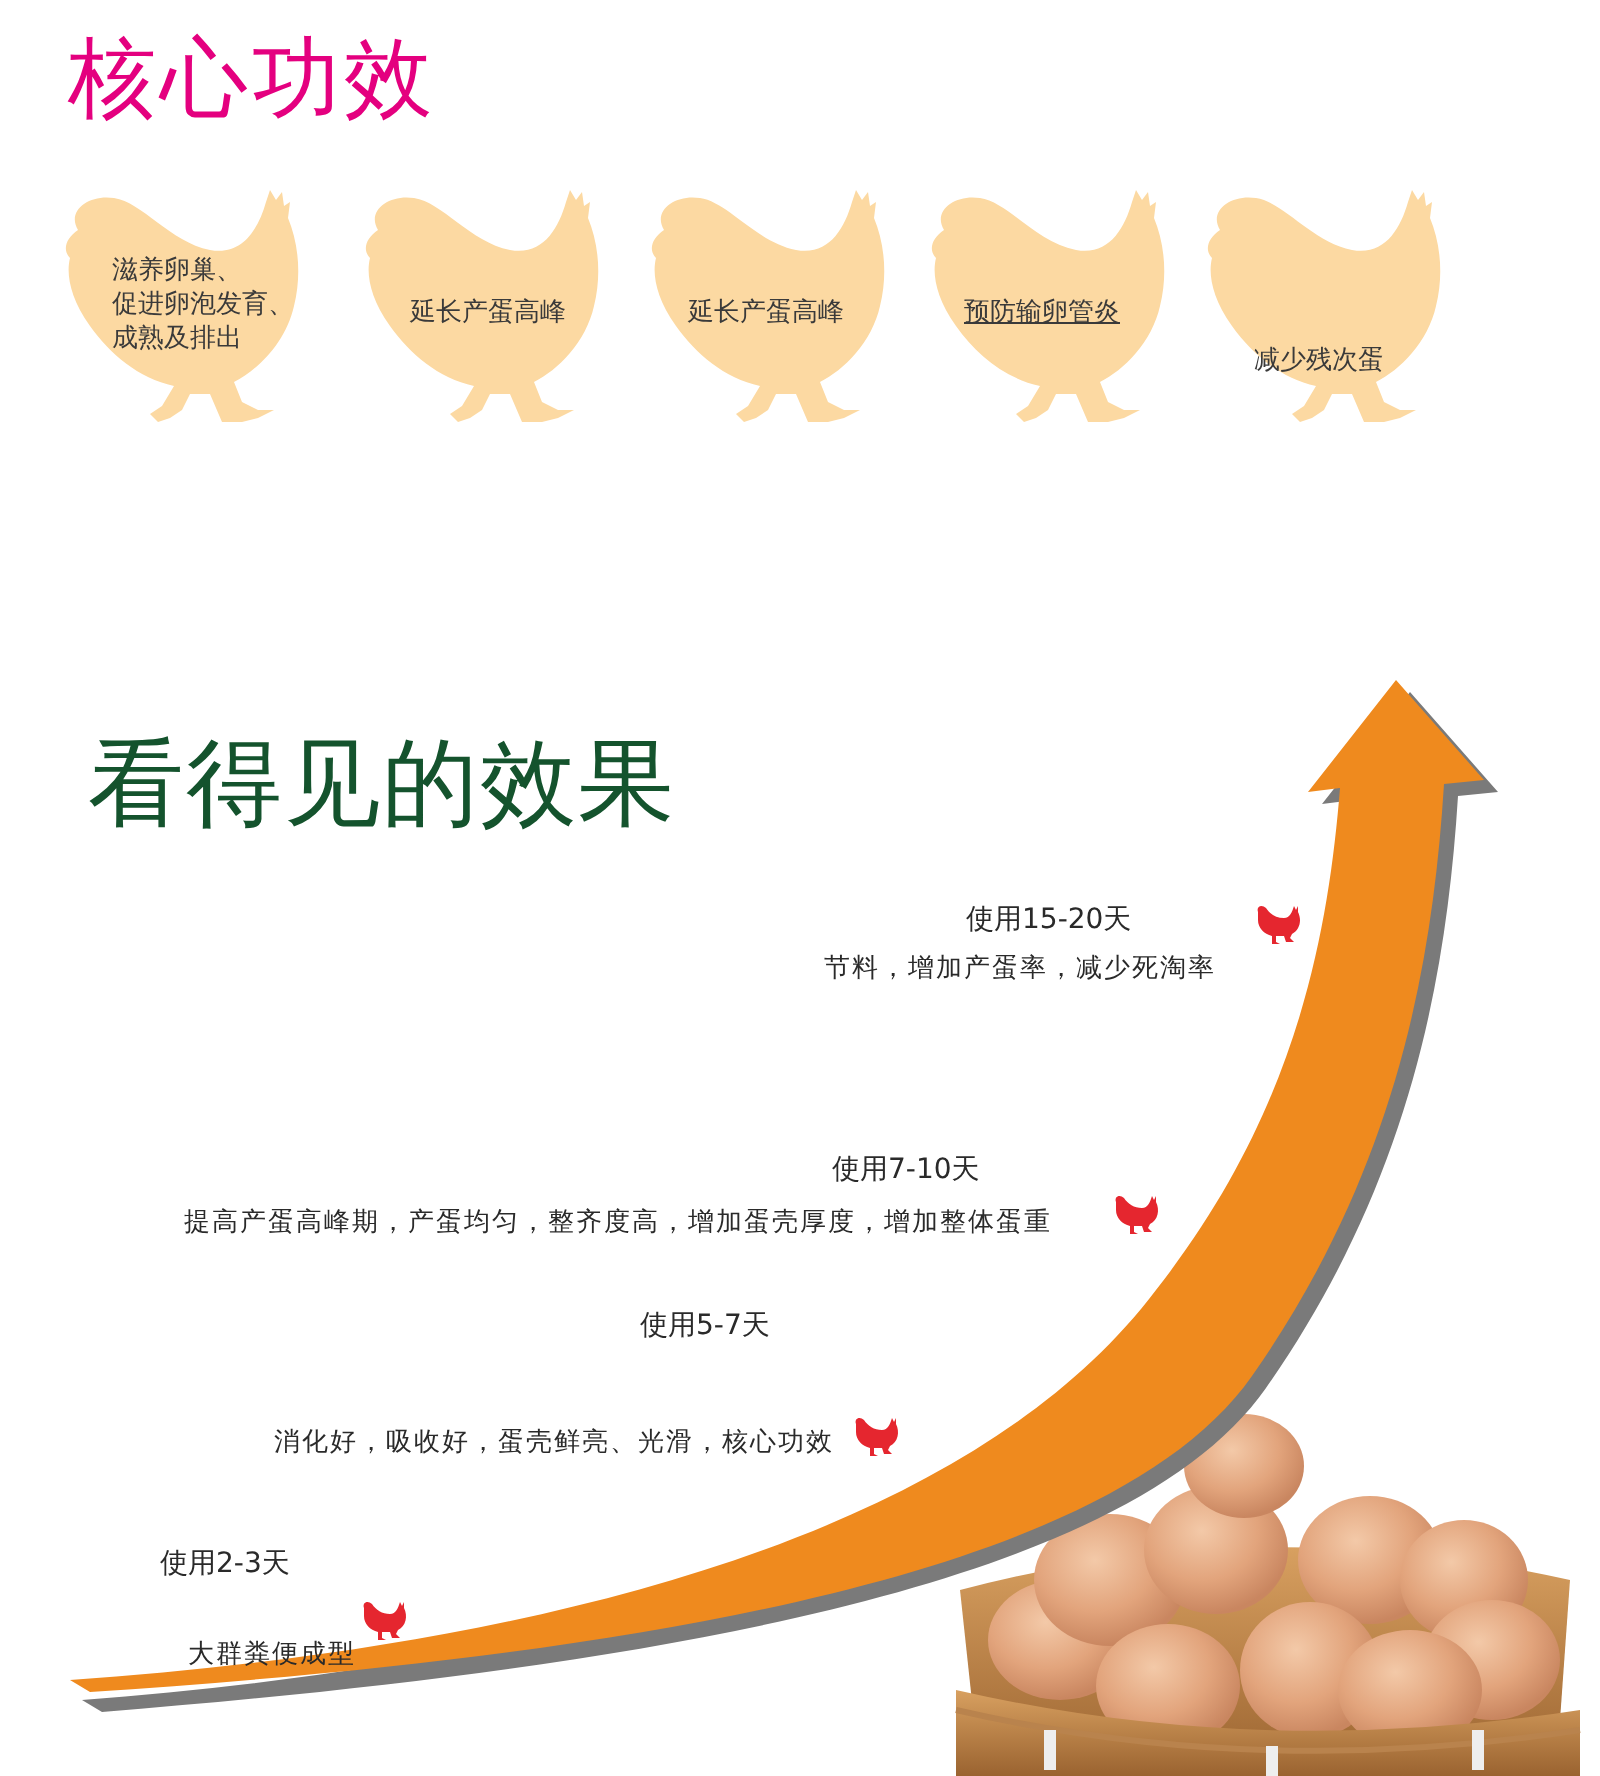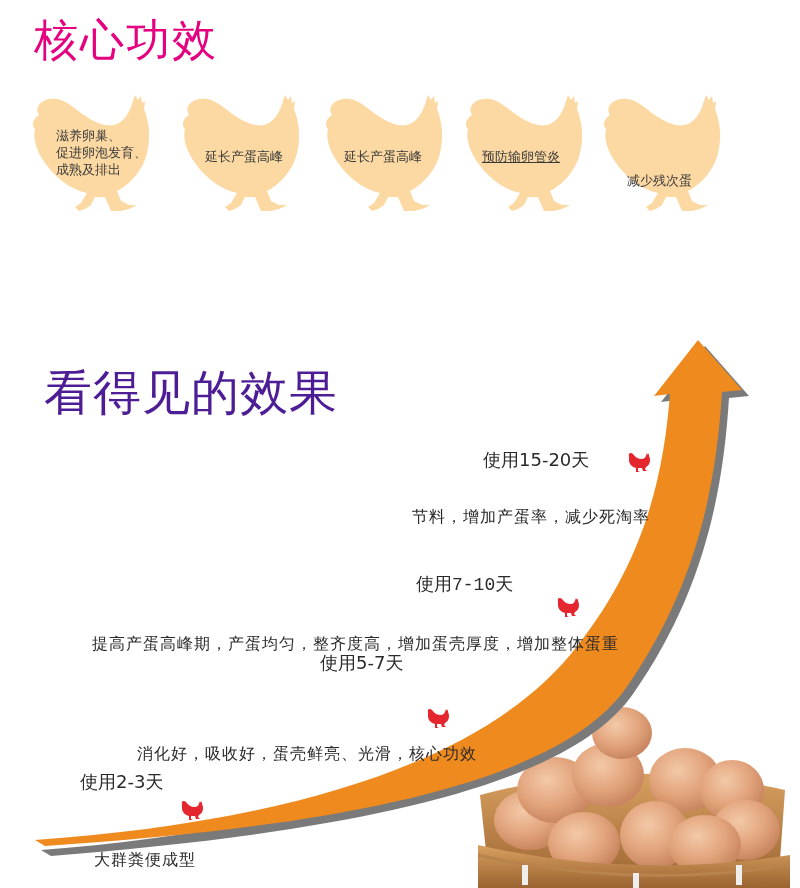--- a/index.html
+++ b/index.html
@@ -8,34 +8,34 @@
       background: #ffffff;
       font-family: "DejaVu Sans", "Liberation Sans", sans-serif;
     }
     .abs { position: absolute; }
     .title-main {
       left: 34px; top: 6px; font-size: 44px; font-weight: normal;
       color: #e4007f; letter-spacing: 2px; line-height: 68px;
     }
     .title-sub {
       left: 44px; top: 360px; font-size: 48px; font-weight: normal;
-      color: #4c1d95; letter-spacing: 1px; line-height: 64px;
+      color: #14532d; letter-spacing: 1px; line-height: 64px;
     }
     .hen-card { width: 130px; height: 125px; }
     .hen-card svg { position: absolute; left: 0; top: 0; }
     .hen-label {
       position: absolute; font-size: 13px; color: #3a3a3a; line-height: 17px;
       white-space: nowrap;
     }
     .curve-svg { left: 0; top: 0; }
     .stage-title {
-      font-size: 18px; color: #2a2a2a; white-space: nowrap; line-height: 22px;
+      font-size: 14px; color: #2a2a2a; white-space: nowrap; line-height: 22px;
     }
     .stage-desc {
-      font-size: 16px; color: #2a2a2a; white-space: nowrap; letter-spacing: 1px; line-height: 14px; margin-top: 32px;
+      font-size: 13px; color: #2a2a2a; white-space: nowrap; letter-spacing: 1px; line-height: 14px;
     }
     .red-hen { width: 24px; height: 22px; }
   </style>
 </head>
 <body>
 
 <svg width="0" height="0" style="position:absolute">
   <defs>
     <symbol id="hen" viewBox="0 0 130 125">
       <path d="M14,22 C8,12 20,4 32,6 C46,8 60,28 80,32 C96,35 104,22 108,8 L110,2 L113,7 L116,3 L117,10 L120,8 L119,16 C124,28 126,44 122,60 C118,78 104,92 92,98 L96,108 L104,112 L112,112 L104,116 L96,118 L86,118 L80,104 L70,104 L66,112 L60,116 L54,118 L50,114 L56,110 L62,100 C44,96 30,84 20,70 C10,56 8,44 10,36 C6,32 8,26 14,22 Z" fill="#fcd9a2"></path>
@@ -131,21 +131,21 @@
 <svg class="abs red-hen" style="left:180px; top:800px;" width="24" height="22">
     <use href="#redhen"></use>
   </svg>
 
 <div class="abs stage-title" style="left:320px; top:652px;">使用5-7天</div>
 <div class="abs stage-desc" style="left:137px; top:715px;">消化好，吸收好，蛋壳鲜亮、光滑，核心功效</div>
 <svg class="abs red-hen" style="left:426px; top:708px;" width="24" height="22">
     <use href="#redhen"></use>
   </svg>
 
-<div class="abs stage-title" style="left:416px; top:574px;font-family:Liberation Mono, monospace;">使用7-10天</div>
+<div class="abs stage-title" style="left:416px; top:574px;">使用7-10天</div>
 <div class="abs stage-desc" style="left:92px; top:605px;">提高产蛋高峰期，产蛋均匀，整齐度高，增加蛋壳厚度，增加整体蛋重</div>
 <svg class="abs red-hen" style="left:556px; top:597px;" width="24" height="22">
     <use href="#redhen"></use>
   </svg>
 
 <div class="abs stage-title" style="left:483px; top:449px;">使用15-20天</div>
 <div class="abs stage-desc" style="left:412px; top:478px;">节料，增加产蛋率，减少死淘率</div>
 <svg class="abs red-hen" style="left:627px; top:452px;" width="24" height="22">
     <use href="#redhen"></use>
   </svg>

